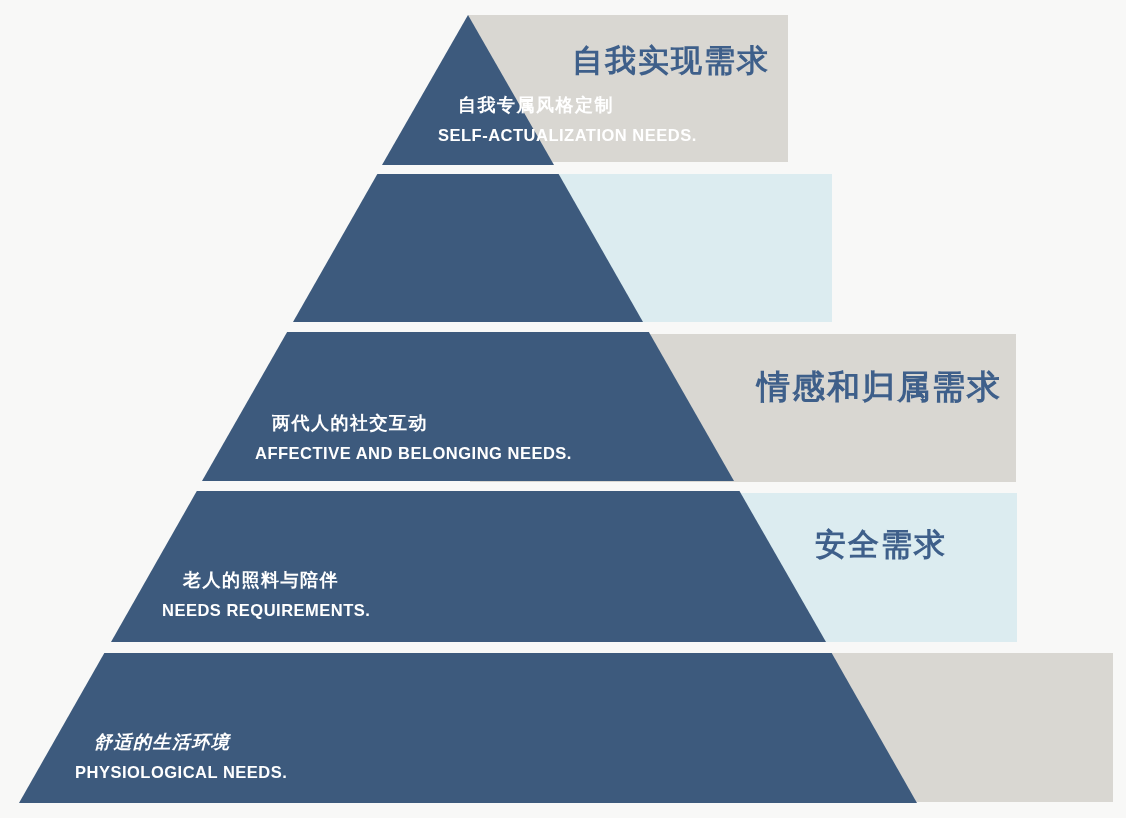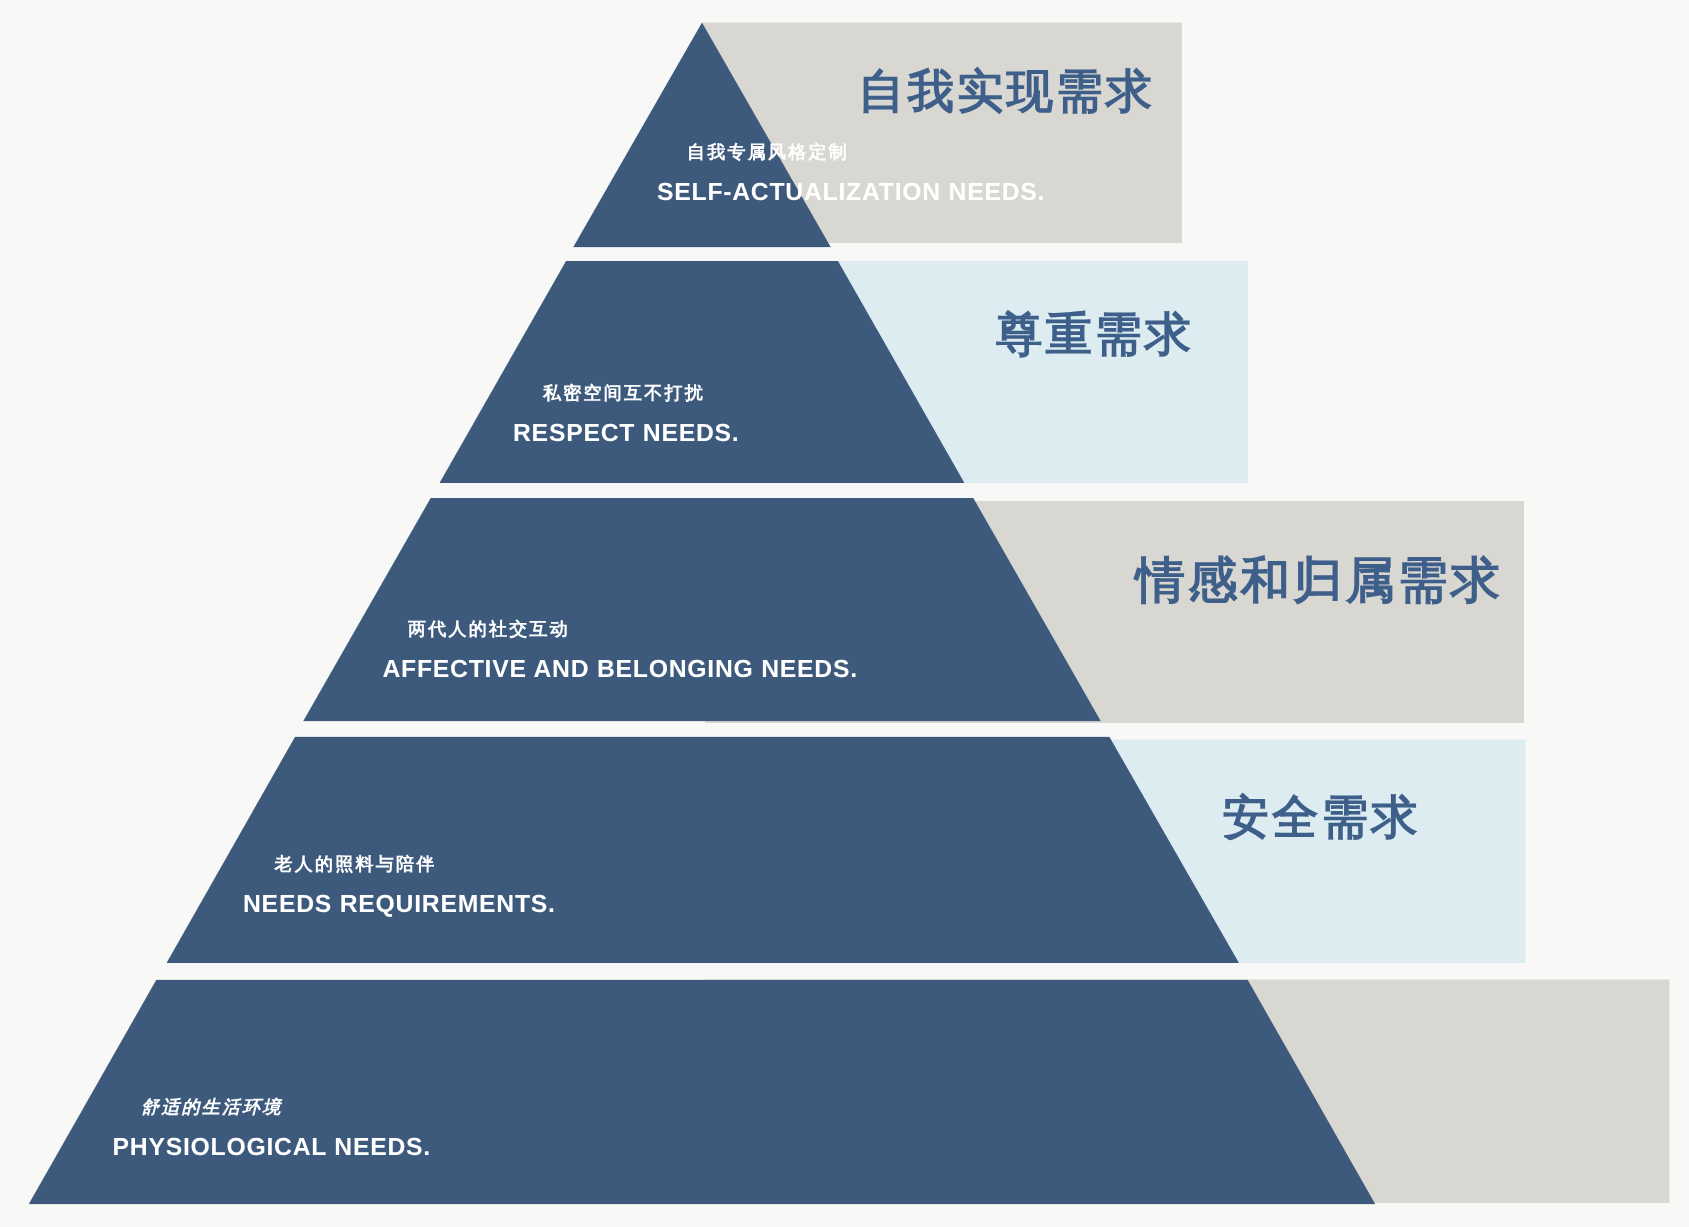--- a/index.html
+++ b/index.html
@@ -43,21 +43,21 @@
   .title-2 { left: 664px; top: 202px; }
   .title-3 { left: 757px; top: 365px; font-size: 33px; }
   .title-4 { left: 815px; top: 524px; }
   .title-5 { left: 943px; top: 684px; }
 
   .labels {
     position: absolute; z-index: 3;
     color: var(--label-white, #ffffff);
     font-weight: bold; white-space: nowrap;
   }
-  .labels .cn { font-size: 12px; letter-spacing: 1.5px; }
+  .labels .cn { font-size: 18px; letter-spacing: 1.5px; }
   .labels .en { font-size: 16.5px; margin-top: 9px; letter-spacing: 0.5px; }
   .labels-1 { left: 438px; top: 93px; }  .labels-1 .cn { padding-left: 20px; }
   .labels-2 { left: 342px; top: 254px; } .labels-2 .cn { padding-left: 20px; }
   .labels-3 { left: 255px; top: 411px; } .labels-3 .cn { padding-left: 17px; }
   .labels-4 { left: 162px; top: 568px; } .labels-4 .cn { padding-left: 21px; }
   .labels-5 { left: 75px;  top: 730px; } .labels-5 .cn { padding-left: 19px; font-style: italic; }
 </style>
 </head>
 <body>
 
@@ -66,25 +66,20 @@
   <div class="panel gray panel-1"></div>
   <div class="trap trap-1"></div>
   <div class="title title-1">自我实现需求</div>
   <div class="labels labels-1">
     <div class="cn">自我专属风格定制</div>
     <div class="en">SELF-ACTUALIZATION NEEDS.</div>
   </div>
 
   <div class="panel blue panel-2"></div>
   <div class="trap trap-2"></div>
-  <div class="title title-2">尊重需求</div>
-  <div class="labels labels-2">
-    <div class="cn">私密空间互不打扰</div>
-    <div class="en">RESPECT NEEDS.</div>
-  </div>
 
   <div class="panel gray panel-3"></div>
   <div class="trap trap-3"></div>
   <div class="title title-3">情感和归属需求</div>
   <div class="labels labels-3">
     <div class="cn">两代人的社交互动</div>
     <div class="en">AFFECTIVE AND BELONGING NEEDS.</div>
   </div>
 
   <div class="panel blue panel-4"></div>

